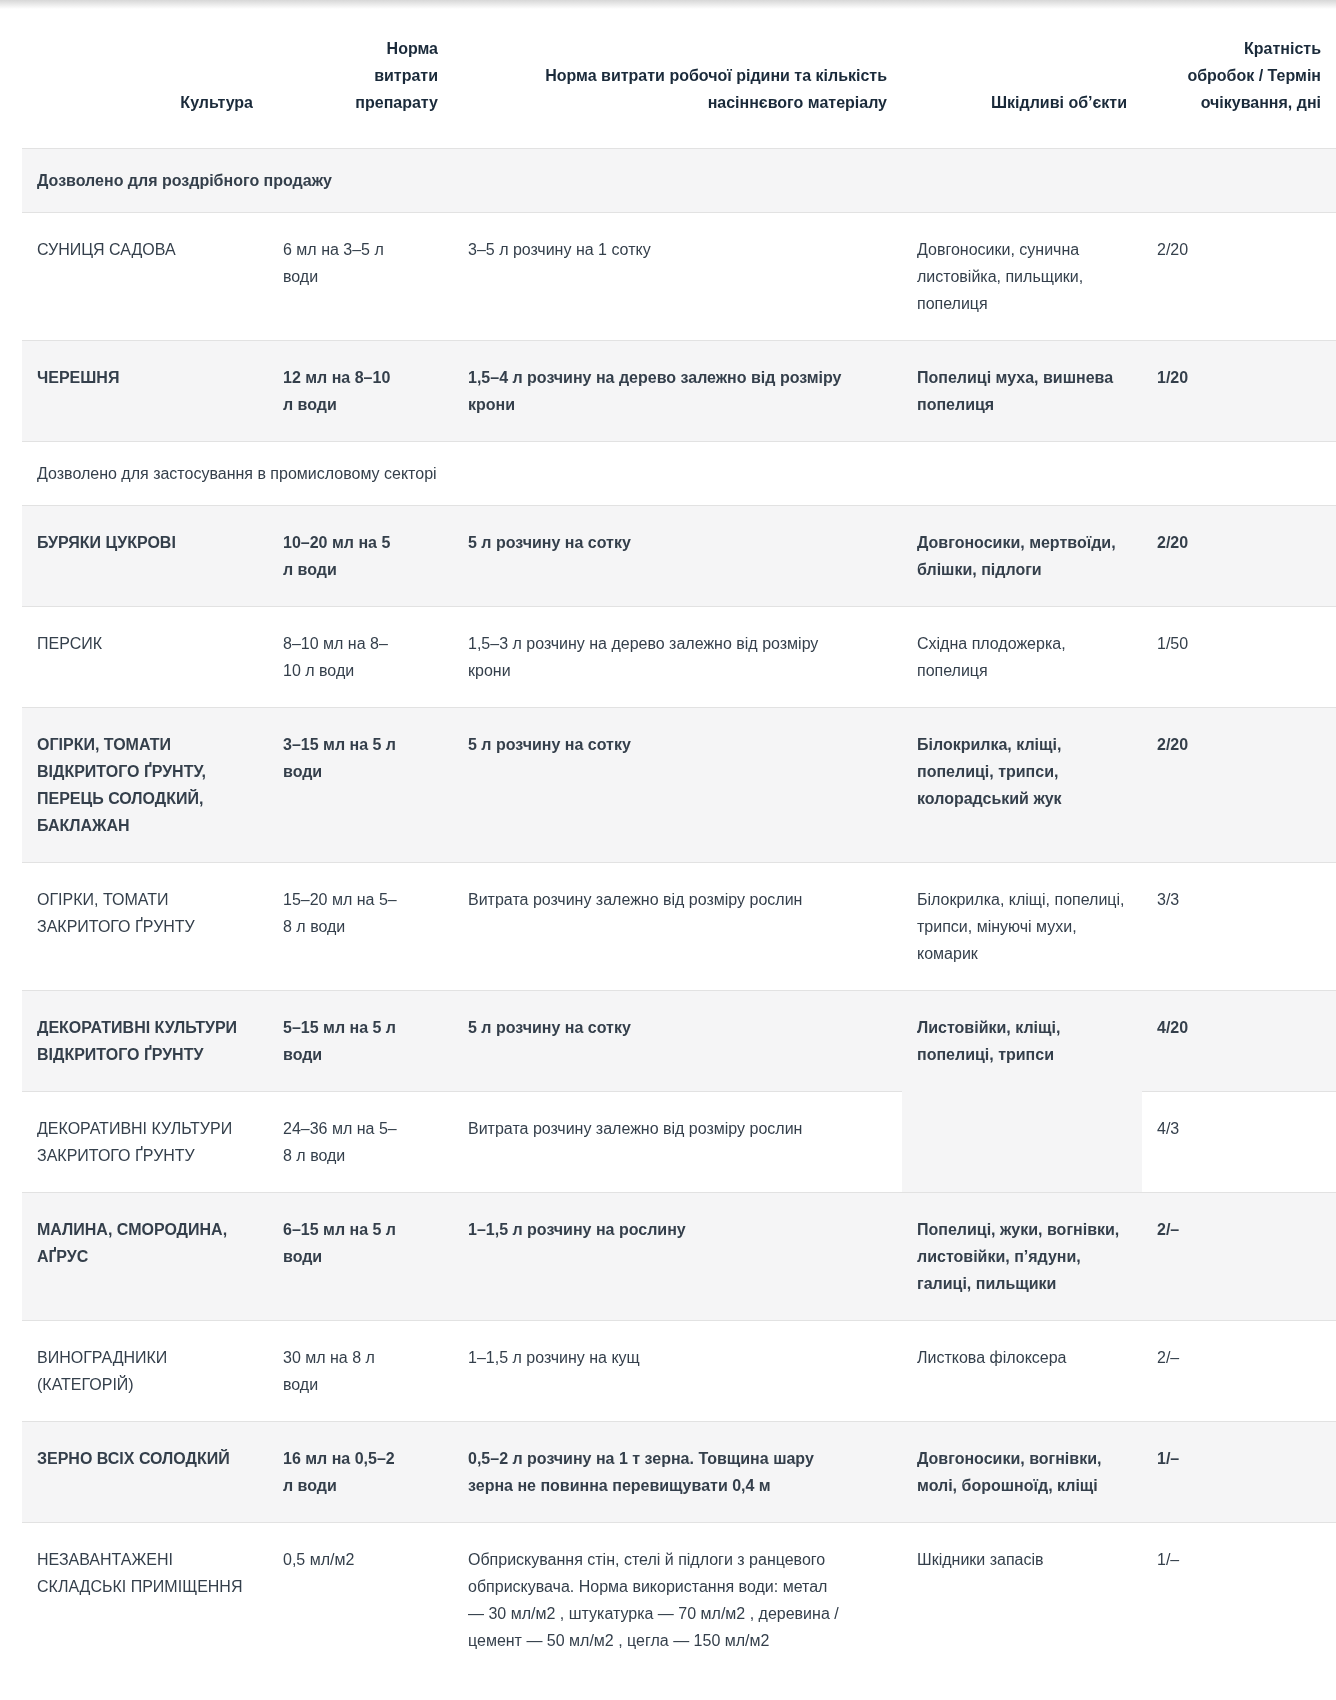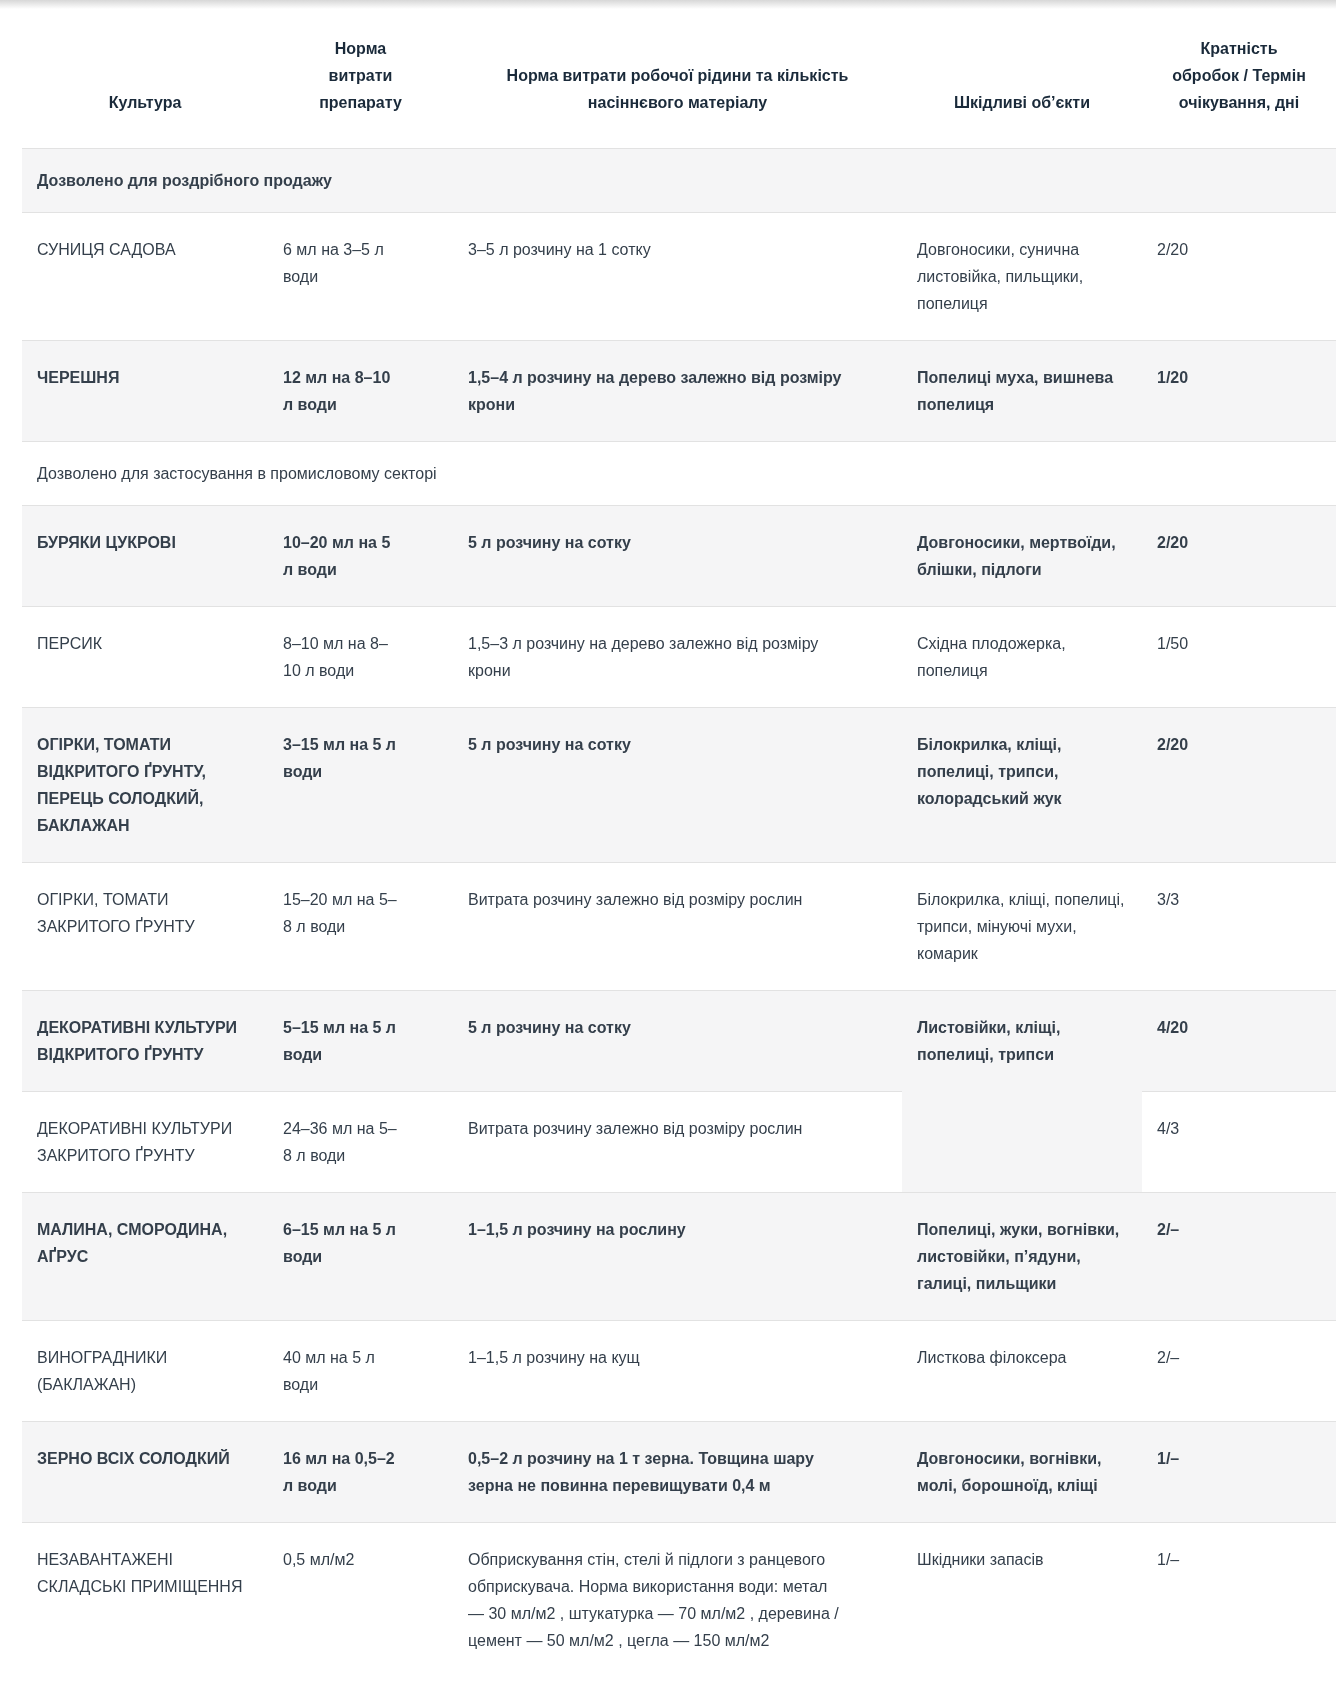--- a/index.html
+++ b/index.html
@@ -27,21 +27,21 @@
     font-size:16px;
     line-height:27px;
   }
   col.c1{width:246px}
   col.c2{width:185px}
   col.c3{width:449px}
   col.c4{width:240px}
   col.c5{width:194px}
   th{
     vertical-align:bottom;
-    text-align:center;
+    text-align:right;
     padding:26px 15px 32px 15px;
     font-weight:bold;
     white-space:pre-line;
     color:var(--header-text);
     font-size:16px;
     line-height:27px;
   }
   td{
     vertical-align:top;
     padding:23px 15px;
@@ -142,22 +142,22 @@
         <td class="">4/3</td>
       </tr>
       <tr>
         <td class="shaded">МАЛИНА, СМОРОДИНА, АҐРУС</td>
         <td class="dose shaded">6–15 мл на 5 л води</td>
         <td class="fluid shaded">1–1,5 л розчину на рослину</td>
         <td class="shaded">Попелиці, жуки, вогнівки, листовійки, п’ядуни, галиці, пильщики</td>
         <td class="shaded">2/–</td>
       </tr>
       <tr>
-        <td class="">ВИНОГРАДНИКИ (БАКЛАЖАН)</td>
-        <td class="dose ">40 мл на 5 л води</td>
+        <td class="">ВИНОГРАДНИКИ (КАТЕГОРІЙ)</td>
+        <td class="dose ">30 мл на 8 л води</td>
         <td class="fluid ">1–1,5 л розчину на кущ</td>
         <td class="">Листкова філоксера</td>
         <td class="">2/–</td>
       </tr>
       <tr>
         <td class="shaded">ЗЕРНО ВСІХ СОЛОДКИЙ</td>
         <td class="dose shaded">16 мл на 0,5–2 л води</td>
         <td class="fluid shaded">0,5–2 л розчину на 1 т зерна. Товщина шару зерна не повинна перевищувати 0,4 м</td>
         <td class="shaded">Довгоносики, вогнівки, молі, борошноїд, кліщі</td>
         <td class="shaded">1/–</td>

